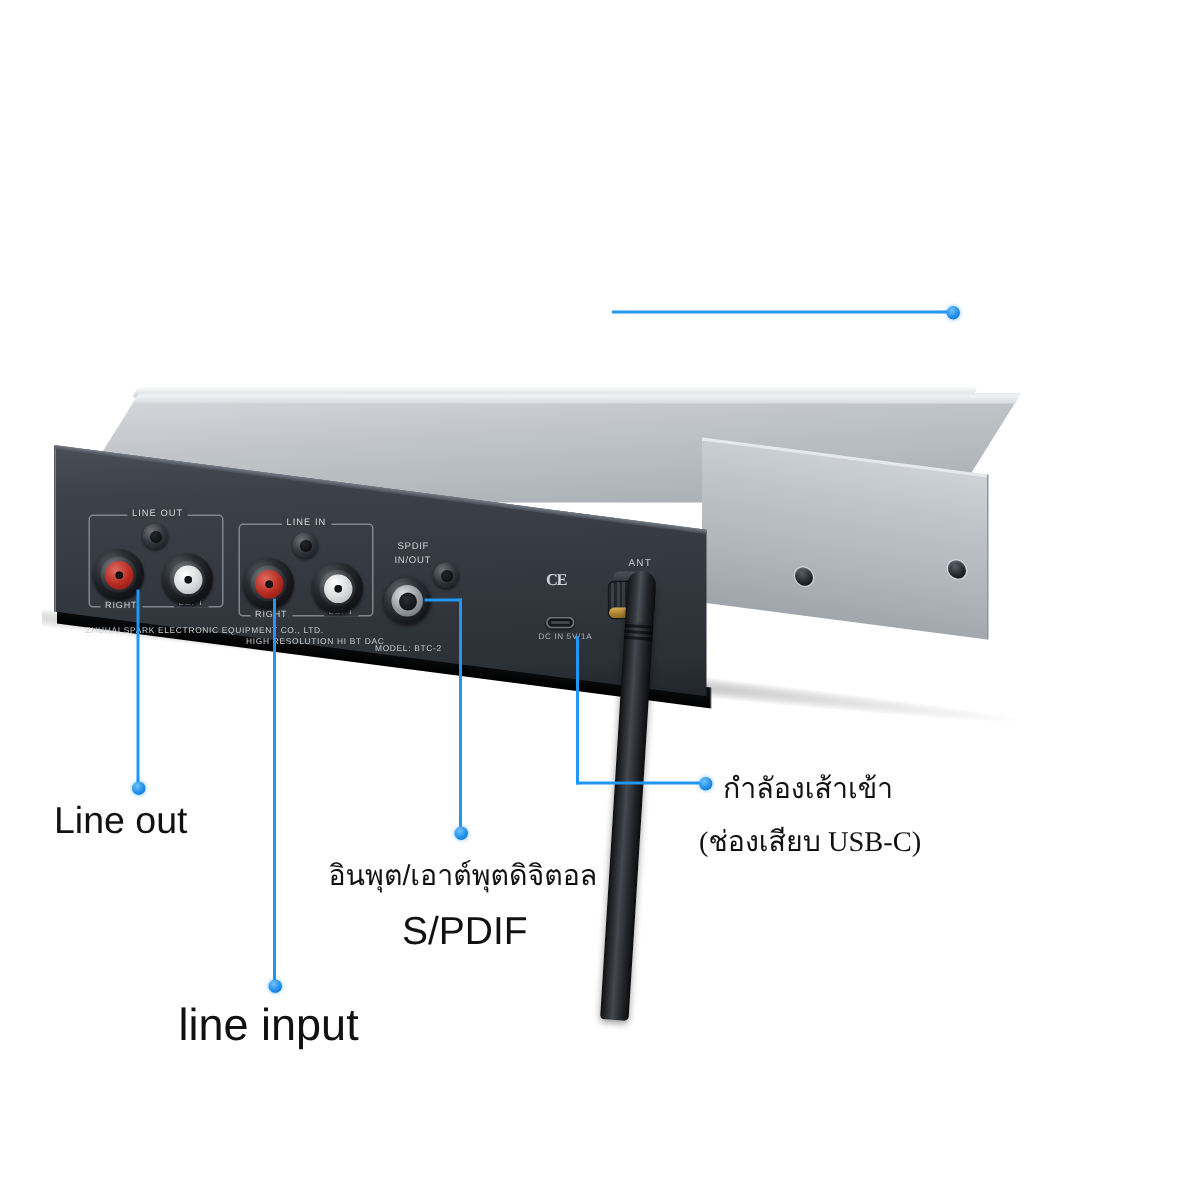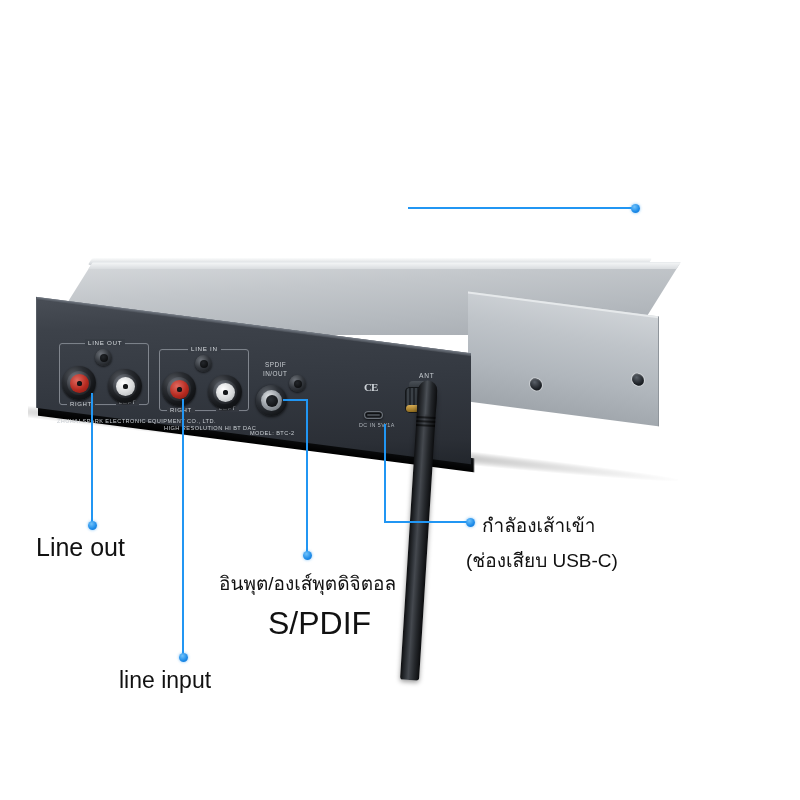--- a/index.html
+++ b/index.html
@@ -201,22 +201,22 @@
   .cl.h{height:2px;}
   .cl.v{width:2px;}
   .dot{
     position:absolute;width:9px;height:9px;border-radius:50%;
     background:radial-gradient(circle at 38% 32%,#6fc2fb,#1b8ae8 60%,#0f6fd0);
     box-shadow:0 0 3px rgba(33,150,243,.6);
   }
   .lbl{position:absolute;color:#111;white-space:nowrap;}
   .lbl.th{font-size:19px;}
   .lbl.en-big{font-size:25px;}
-  .lbl.en-med{font-size:23px;}
-  .lbl.spdif{font-size:32px;}
+  .lbl.en-med{font-size:30px;}
+  .lbl.spdif{font-size:26px;}
 </style>
 </head>
 <body>
 
 <div id="stage">
 
   <div class="device">
 
     <div class="floor-shadow"></div>
     <div class="top-lip"></div>
@@ -292,26 +292,26 @@
     </div>
   </div>
 
   <div class="cl h" style="left:408px;top:207px;width:226px;"></div>
   <span class="dot" style="left:631px;top:203.5px;"></span>
 
   <div class="cl v" style="left:384px;top:424px;height:99px;"></div>
   <div class="cl h" style="left:384px;top:521px;width:86px;"></div>
   <span class="dot" style="left:466px;top:517.5px;"></span>
   <div class="lbl th" style="left:482px;top:510px;">กำลัองเส้าเข้า</div>
-  <div class="lbl th" style="left:466px;top:545px;">(ช่องเสียบ USB-C)</div>
+  <div class="lbl th" style="left:466px;top:545px;font-family:Liberation Serif, serif;">(ช่องเสียบ USB-C)</div>
 
   <div class="cl h" style="left:283px;top:399px;width:25px;"></div>
   <div class="cl v" style="left:306px;top:399px;height:156px;"></div>
   <span class="dot" style="left:302.5px;top:551px;"></span>
-  <div class="lbl th" style="left:219px;top:568px;">อินพุต/องเส์พุตดิจิตอล</div>
+  <div class="lbl th" style="left:219px;top:568px;">อินพุต/เอาต์พุตดิจิตอล</div>
   <div class="lbl spdif" style="left:268px;top:605px;">S/PDIF</div>
 
   <div class="cl v" style="left:91px;top:393px;height:132px;"></div>
   <span class="dot" style="left:87.5px;top:521px;"></span>
   <div class="lbl en-big" style="left:36px;top:533px;">Line out</div>
 
   <div class="cl v" style="left:182px;top:399px;height:258px;"></div>
   <span class="dot" style="left:178.5px;top:653px;"></span>
   <div class="lbl en-med" style="left:119px;top:667px;">line input</div>
 

